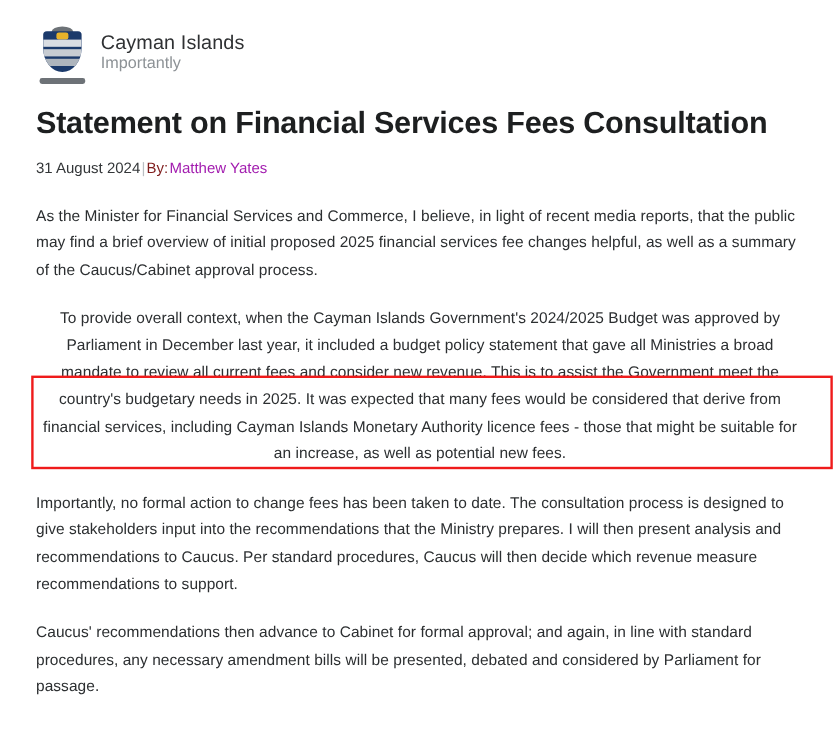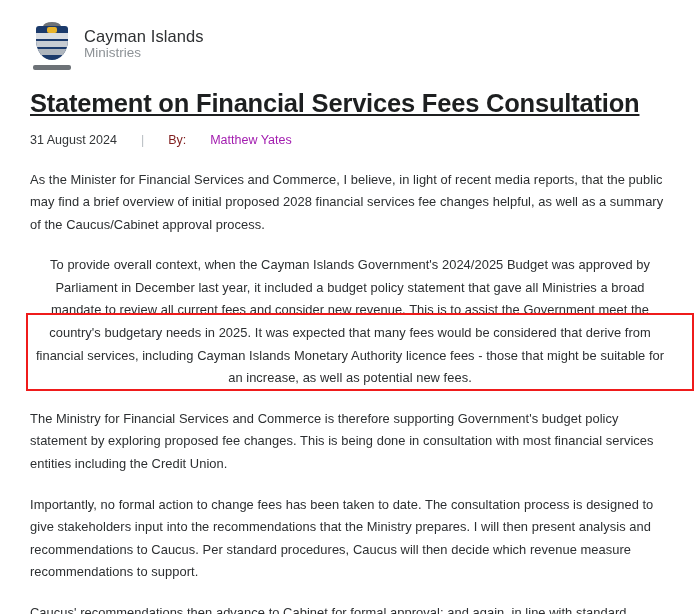--- a/index.html
+++ b/index.html
@@ -49,29 +49,28 @@
     font-weight: 400;
     margin-top: 1px;
   }
   h1.title {
     font-size: 25.5px;
     line-height: 1.2;
     font-weight: 700;
     color: #1d1f20;
     margin: 0 0 14px 0;
     letter-spacing: -0.2px;
-    text-decoration: underline;
   }
   .meta {
     font-size: 12.5px;
     color: #333638;
     margin-bottom: 22px;
     display: flex;
     align-items: flex-end;
-    gap: 24px;
+    gap: 1px;
   }
   .meta .sep {
     color: #b9bec2;
   }
   .meta .by {
     color: #7f1d1d;
   }
   .meta a.author {
     color: #a21caf;
     text-decoration: none;
@@ -156,39 +155,38 @@
       <div class="shield">
         <div class="star"></div>
         <div class="band b1"></div>
         <div class="band b2"></div>
         <div class="band b3"></div>
       </div>
       <div class="base"></div>
     </div>
     <div class="brand-text">
       <div class="brand-line1">Cayman Islands</div>
-      <div class="brand-line2">Ministries</div>
+      <div class="brand-line2">Importantly</div>
     </div>
   </div>
 
   <h1 class="title">Statement on Financial Services Fees Consultation</h1>
 
   <div class="meta">
     <span>31 August 2024</span>
     <span class="sep">|</span>
     <span class="by">By:</span>
     <a class="author" href="#">Matthew Yates</a>
   </div>
 
-  <p class="body">As the Minister for Financial Services and Commerce, I believe, in light of recent media reports, that the public may find a brief overview of initial proposed 2028 financial services fee changes helpful, as well as a summary of the Caucus/Cabinet approval process.</p>
+  <p class="body">As the Minister for Financial Services and Commerce, I believe, in light of recent media reports, that the public may find a brief overview of initial proposed 2025 financial services fee changes helpful, as well as a summary of the Caucus/Cabinet approval process.</p>
 
   <div class="highlight-wrap">
     <p class="body">To provide overall context, when the Cayman Islands Government's 2024/2025 Budget was approved by Parliament in December last year, it included a budget policy statement that gave all Ministries a broad mandate to review all current fees and consider new revenue. This is to assist the Government meet the country's budgetary needs in 2025. It was expected that many fees would be considered that derive from financial services, including Cayman Islands Monetary Authority licence fees - those that might be suitable for an increase, as well as potential new fees.</p>
     <div class="highlight-box" style="left:-4px; top:59px; width:668px; height:78px;"></div>
   </div>
 
-  <p class="body">The Ministry for Financial Services and Commerce is therefore supporting Government's budget policy statement by exploring proposed fee changes. This is being done in consultation with most financial services entities including the Credit Union.</p>
 
   <p class="body">Importantly, no formal action to change fees has been taken to date. The consultation process is designed to give stakeholders input into the recommendations that the Ministry prepares. I will then present analysis and recommendations to Caucus. Per standard procedures, Caucus will then decide which revenue measure recommendations to support.</p>
 
   <p class="body tight-last">Caucus' recommendations then advance to Cabinet for formal approval; and again, in line with standard procedures, any necessary amendment bills will be presented, debated and considered by Parliament for passage.</p>
 
 </div>
 
 </body></html>

